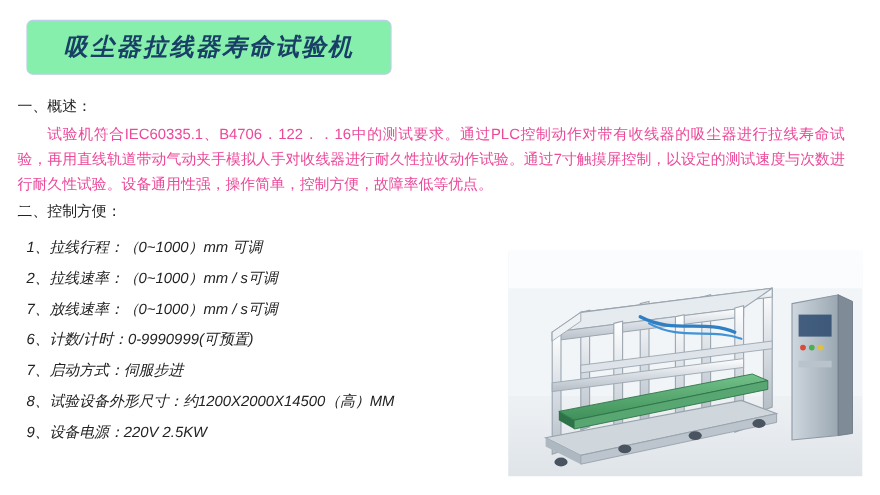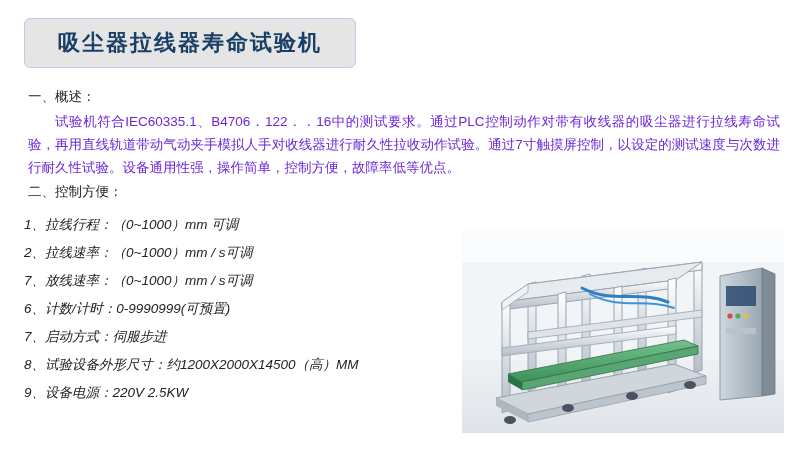--- a/index.html
+++ b/index.html
@@ -22,26 +22,27 @@
     box-sizing: border-box;
   }
 
   
   .title-box {
     position: absolute;
     left: 24px;
     top: 18px;
     width: 330px;
     height: 48px;
-    background: #e5e5e5;
+    background: #86efac;
     border: 1px solid #b9cfe6;
     border-radius: 6px;
     display: flex;
     align-items: center;
     justify-content: center;
+    font-style: italic;
   }
   .title-text {
     font-size: 22px;
     font-weight: bold;
     color: #1a3f66;
     letter-spacing: 2px;
     white-space: nowrap;
   }
 
   .logo {
@@ -72,33 +73,33 @@
     top: -7px;
     width: 10px;
     height: 10px;
     background: #d93a2b;
     border-radius: 2px;
   }
 
   
   .content {
     position: absolute;
-    left: 28px;
+    left: 16px;
     top: 86px;
     width: 752px;
   }
   .sec-head {
     font-size: 13.5px;
     color: #222;
     line-height: 22px;
     margin: 0 0 2px 0;
   }
   .para {
     font-size: 13.5px;
-    color: #6d28d9;
+    color: #ec4899;
     line-height: 23px;
     margin: 0 0 2px 0;
     text-align: justify;
   }
   .para-indent {
     text-indent: 2em;
   }
 
   .spec-list {
     position: absolute;

